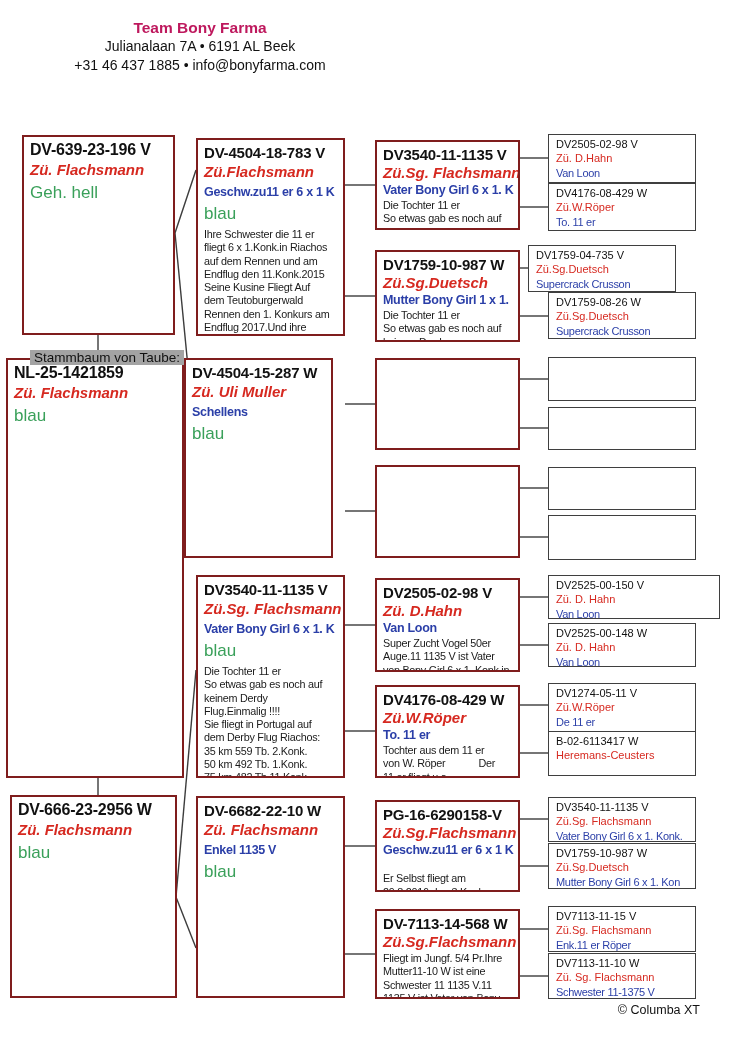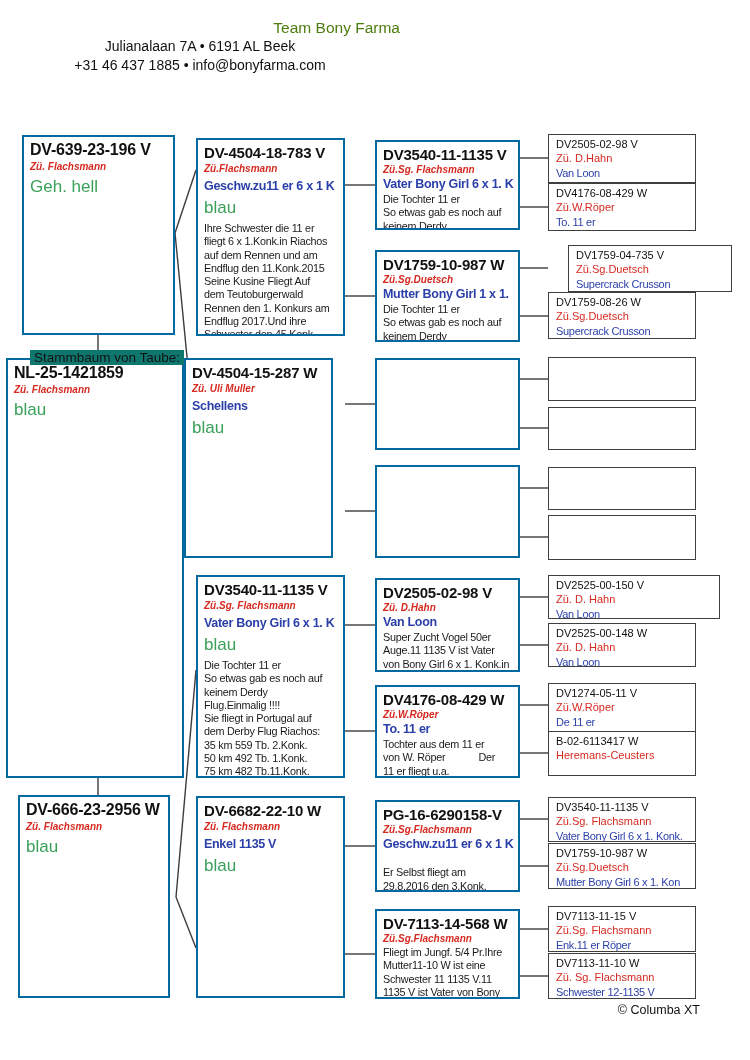--- a/index.html
+++ b/index.html
@@ -2,68 +2,68 @@
 <html><head>
 <meta charset="utf-8">
 <style>
   html,body{margin:0;padding:0;background:#fff;}
   #canvas{
     position:relative;width:750px;height:1060px;background:#fff;
     font-family:"Liberation Sans","DejaVu Sans",sans-serif;color:#1a1a1a;overflow:hidden;
   }
   
   #header{position:absolute;left:0;top:18px;width:400px;text-align:center;line-height:19px;}
-  #header .h-title{font-size:15.5px;font-weight:normal;color:#4d7c0f;text-align:right;}
+  #header .h-title{font-size:15.5px;font-weight:bold;color:#be185d;}
   #header .h-line{font-size:14px;color:#111;}
   
   #wires{position:absolute;left:0;top:0;z-index:0;}
   #wires line{stroke:#3c3c3c;stroke-width:1.4;}
   
-  .box{position:absolute;z-index:1;border:2px solid #0369a1;background:#fff;
+  .box{position:absolute;z-index:1;border:2px solid #7f1d1d;background:#fff;
        box-sizing:border-box;padding:4px 2px 2px 6px;overflow:hidden;}
   .ring{font-size:15px;font-weight:bold;color:#111;letter-spacing:-0.2px;margin-bottom:2px;white-space:nowrap;}
   .col1 .ring{font-size:16px;}
-  .breeder{font-size:10px;font-weight:bold;font-style:italic;color:#d62920;margin-bottom:5px;white-space:nowrap;}
+  .breeder{font-size:15px;font-weight:bold;font-style:italic;color:#d62920;margin-bottom:5px;white-space:nowrap;}
   .strain{font-size:12.5px;font-weight:bold;color:#2b3fa8;letter-spacing:-0.3px;margin-bottom:5px;white-space:nowrap;}
   .colorline{font-size:17px;color:#3aa05a;margin-bottom:4px;white-space:nowrap;}
   .note{font-size:10.8px;line-height:1.23;color:#1a1a1a;white-space:pre-wrap;letter-spacing:-0.25px;}
   .cbox .ring{margin-bottom:1px;}
   .cbox .breeder{margin-bottom:2px;}
   .cbox .strain{margin-bottom:2px;}
   
   .sbox{position:absolute;z-index:1;border:1.5px solid #3f3f3f;background:#fff;
         box-sizing:border-box;padding:2px 2px 1px 7px;overflow:hidden;font-size:11px;line-height:1.3;}
   .sbox .s-ring{color:#111;white-space:nowrap;overflow:hidden;}
   .sbox .s-breeder{color:#d62920;white-space:nowrap;overflow:hidden;}
   .sbox .s-strain{color:#2b3fa8;letter-spacing:-0.3px;white-space:nowrap;overflow:hidden;}
   
-  #subject-label{position:absolute;z-index:2;left:30px;top:350px;background:#0f766e;
+  #subject-label{position:absolute;z-index:2;left:30px;top:350px;background:#a3a3a3;
                  padding:0 4px;font-size:13.5px;color:#111;white-space:nowrap;}
   
   #footer{position:absolute;left:596px;top:1003px;width:104px;text-align:right;
           font-size:12.5px;color:#111;}
   
   #box-a1{left:22px;top:135px;width:153px;height:200px}
   #box-subject{left:6px;top:358px;width:178px;height:420px}
-  #box-a2{left:18px;top:795px;width:152px;height:203px}
+  #box-a2{left:10px;top:795px;width:167px;height:203px}
   #box-b1{left:196px;top:138px;width:149px;height:198px}
   #box-b2{left:184px;top:358px;width:149px;height:200px}
   #box-b3{left:196px;top:575px;width:149px;height:203px}
   #box-b4{left:196px;top:796px;width:149px;height:202px}
   #box-c1{left:375px;top:140px;width:145px;height:90px}
   #box-c2{left:375px;top:250px;width:145px;height:92px}
   #box-c3{left:375px;top:358px;width:145px;height:92px}
   #box-c4{left:375px;top:465px;width:145px;height:93px}
   #box-c5{left:375px;top:578px;width:145px;height:94px}
   #box-c6{left:375px;top:685px;width:145px;height:93px}
   #box-c7{left:375px;top:800px;width:145px;height:92px}
   #box-c8{left:375px;top:909px;width:145px;height:90px}
   #box-d1{left:548px;top:134px;width:148px;height:49px}
   #box-d2{left:548px;top:183px;width:148px;height:48px}
-  #box-d3{left:568px;top:245px;width:164px;height:47px}
+  #box-d3{left:528px;top:245px;width:148px;height:47px}
   #box-d4{left:548px;top:292px;width:148px;height:47px}
   #box-d5{left:548px;top:357px;width:148px;height:44px}
   #box-d6{left:548px;top:407px;width:148px;height:43px}
   #box-d7{left:548px;top:467px;width:148px;height:43px}
   #box-d8{left:548px;top:515px;width:148px;height:45px}
   #box-d9{left:548px;top:575px;width:172px;height:44px}
   #box-d10{left:548px;top:623px;width:148px;height:44px}
   #box-d11{left:548px;top:683px;width:148px;height:52px}
   #box-d12{left:548px;top:731px;width:148px;height:45px}
   #box-d13{left:548px;top:797px;width:148px;height:45px}
@@ -295,17 +295,17 @@
     <div class="s-strain">Mutter Bony Girl 6 x 1. Kon</div>
   </div>
   <div class="sbox" id="box-d15">
     <div class="s-ring">DV7113-11-15 V</div>
     <div class="s-breeder">Zü.Sg. Flachsmann</div>
     <div class="s-strain">Enk.11 er Röper</div>
   </div>
   <div class="sbox" id="box-d16">
     <div class="s-ring">DV7113-11-10 W</div>
     <div class="s-breeder">Zü. Sg. Flachsmann</div>
-    <div class="s-strain">Schwester 12-1135 V</div>
+    <div class="s-strain">Schwester 11-1375 V</div>
   </div>
 
   <div id="footer">© Columba XT</div>
 </div>
 
 </body></html>

